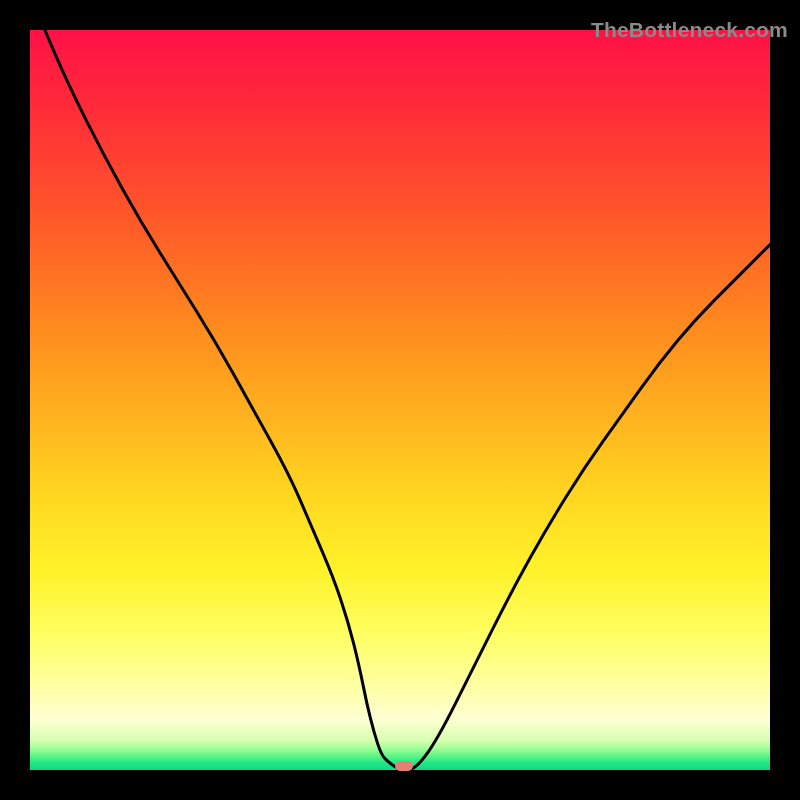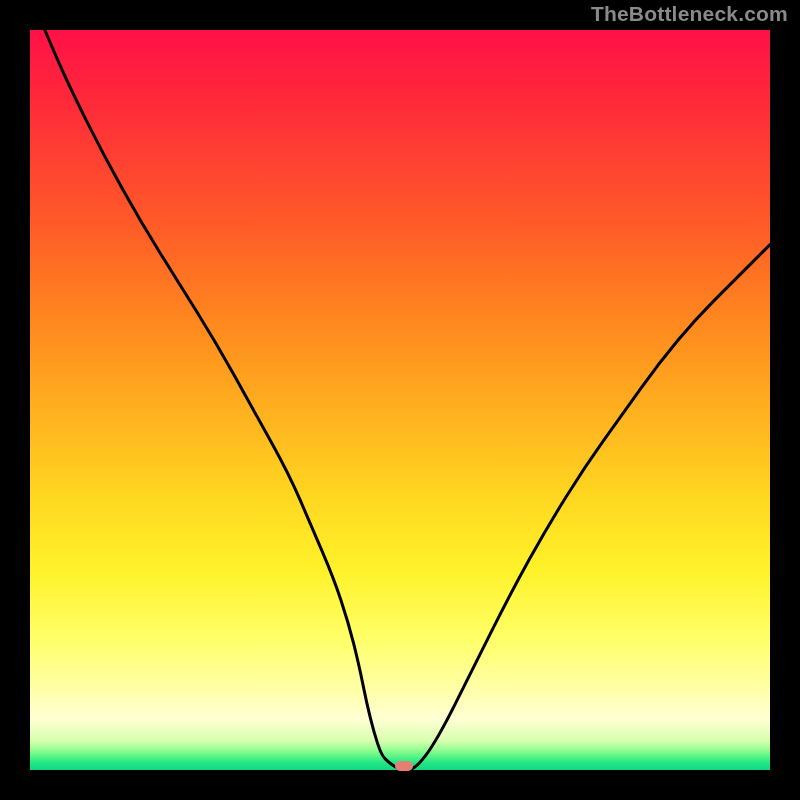--- a/index.html
+++ b/index.html
@@ -11,21 +11,21 @@
     font-family: Arial, Helvetica, sans-serif;
   }
   .frame {
     position: relative;
     width: 800px;
     height: 800px;
     background: #000;
   }
   .watermark {
     position: absolute;
-    top: 2px;
+    top: 18px;
     right: 12px;
     color: #8a8a8a;
     font-size: 21px;
     font-weight: 600;
     letter-spacing: 0.2px;
     z-index: 5;
   }
   .plot-bg {
     position: absolute;
     left: 30px;

